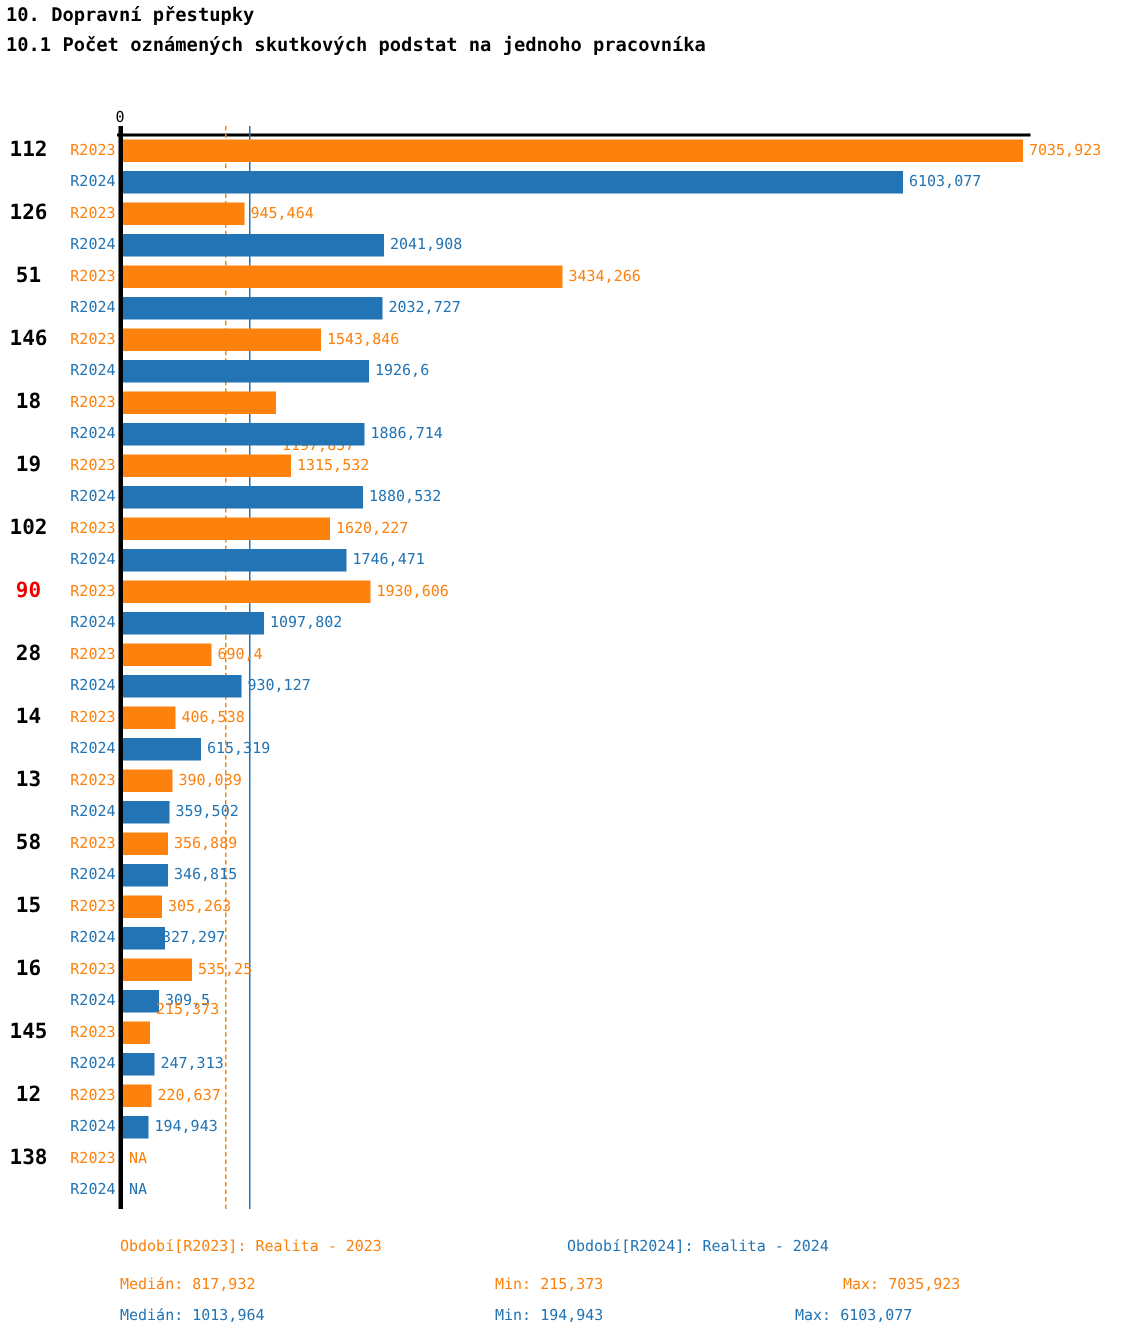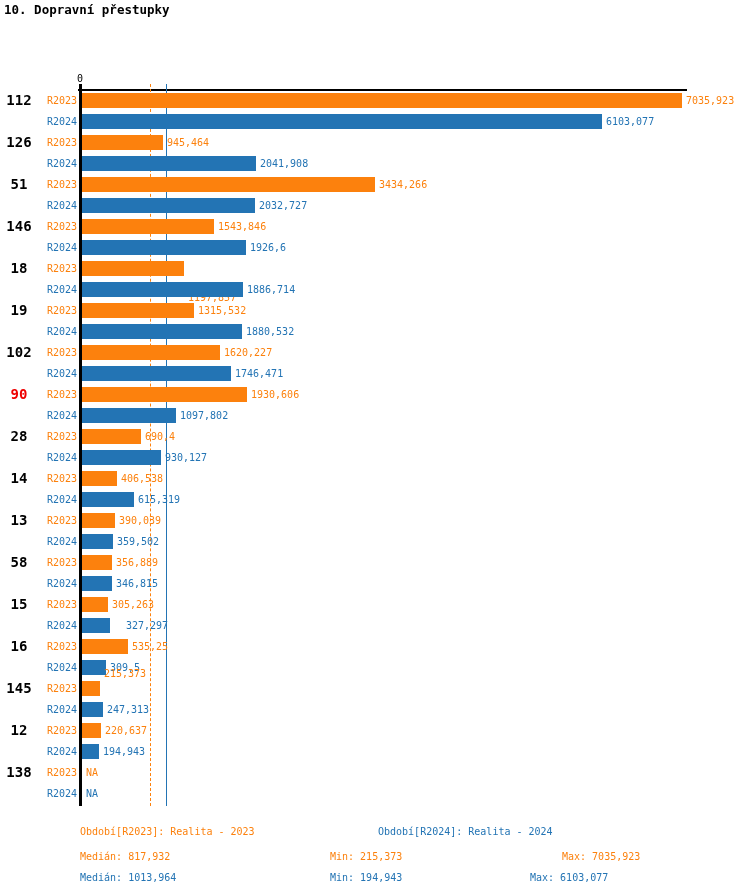--- a/index.html
+++ b/index.html
@@ -15,20 +15,21 @@
   .vallbl{position:absolute;font-size:10px;line-height:15px;}
   .zero{position:absolute;left:68px;top:73px;width:24px;text-align:center;font-size:10px;color:#000;}
   .refline{position:absolute;width:0;}
 </style>
 </head>
 <body>
 
 <div class="page">
 
   <div class="abs title" style="top:2px;">10. Dopravní přestupky</div>
+  <div class="abs title" style="top:22px;">10.1 Počet oznámených skutkových podstat na jednoho pracovníka</div>
 
   <div id="chart" class="abs" style="left:0;top:0;width:750px;height:810px;">
       <div style="position: absolute; left: 78px; top: 89px; width: 609px; height: 2px; background: rgb(0, 0, 0);"></div>
       <div style="position: absolute; left: 79px; top: 84px; width: 3px; height: 722px; background: rgb(0, 0, 0);"></div>
       <div class="zero" style="">0</div>
       <div class="refline" style="position: absolute; left: 150px; top: 84px; height: 722px; width: 0px; border-left: 1px dashed rgb(252, 129, 13);"></div>
       <div class="refline" style="position: absolute; left: 166px; top: 84px; height: 722px; width: 0px; border-left: 1px solid rgb(35, 116, 180);"></div>
       <div class="catlbl" style="top: 93px;">112</div>
       <div class="serlbl" style="top: 93px; color: rgb(252, 129, 13);">R2023</div>
       <div class="bar" style="left: 82px; top: 93px; width: 600px; height: 15px; background: rgb(252, 129, 13);"></div>
@@ -112,21 +113,21 @@
       <div class="vallbl" style="position: absolute; left: 116px; top: 555px; color: rgb(252, 129, 13);">356,889</div>
       <div class="serlbl" style="top: 576px; color: rgb(35, 116, 180);">R2024</div>
       <div class="bar" style="left: 82px; top: 576px; width: 30px; height: 15px; background: rgb(35, 116, 180);"></div>
       <div class="vallbl" style="position: absolute; left: 116px; top: 576px; color: rgb(35, 116, 180);">346,815</div>
       <div class="catlbl" style="top: 597px;">15</div>
       <div class="serlbl" style="top: 597px; color: rgb(252, 129, 13);">R2023</div>
       <div class="bar" style="left: 82px; top: 597px; width: 26px; height: 15px; background: rgb(252, 129, 13);"></div>
       <div class="vallbl" style="position: absolute; left: 112px; top: 597px; color: rgb(252, 129, 13);">305,263</div>
       <div class="serlbl" style="top: 618px; color: rgb(35, 116, 180);">R2024</div>
       <div class="bar" style="left: 82px; top: 618px; width: 28px; height: 15px; background: rgb(35, 116, 180);"></div>
-      <div class="vallbl" style="position: absolute; left: 126px; top: 618px; color: rgb(35, 116, 180);">327,297</div>
+      <div class="vallbl" style="position: absolute; left: 108px; top: 618px; color: rgb(35, 116, 180);">327,297</div>
       <div class="catlbl" style="top: 639px;">16</div>
       <div class="serlbl" style="top: 639px; color: rgb(252, 129, 13);">R2023</div>
       <div class="bar" style="left: 82px; top: 639px; width: 46px; height: 15px; background: rgb(252, 129, 13);"></div>
       <div class="vallbl" style="position: absolute; left: 132px; top: 639px; color: rgb(252, 129, 13);">535,25</div>
       <div class="serlbl" style="top: 660px; color: rgb(35, 116, 180);">R2024</div>
       <div class="bar" style="left: 82px; top: 660px; width: 24px; height: 15px; background: rgb(35, 116, 180);"></div>
       <div class="vallbl" style="position: absolute; left: 110px; top: 660px; color: rgb(35, 116, 180);">309,5</div>
       <div class="catlbl" style="top: 681px;">145</div>
       <div class="serlbl" style="top: 681px; color: rgb(252, 129, 13);">R2023</div>
       <div class="bar" style="left: 82px; top: 681px; width: 18px; height: 15px; background: rgb(252, 129, 13);"></div>

